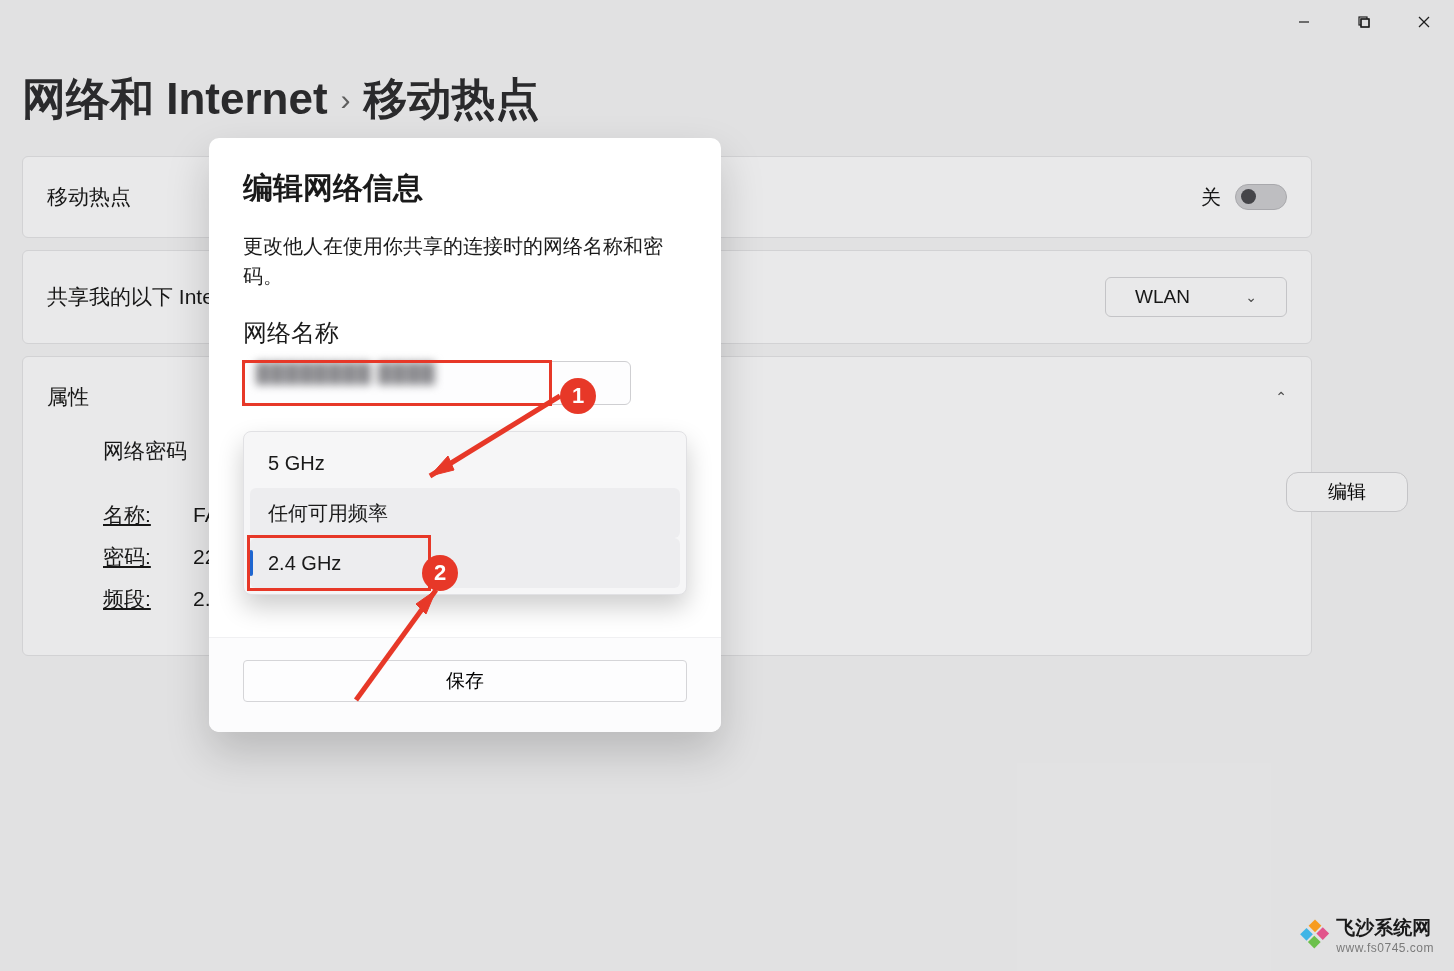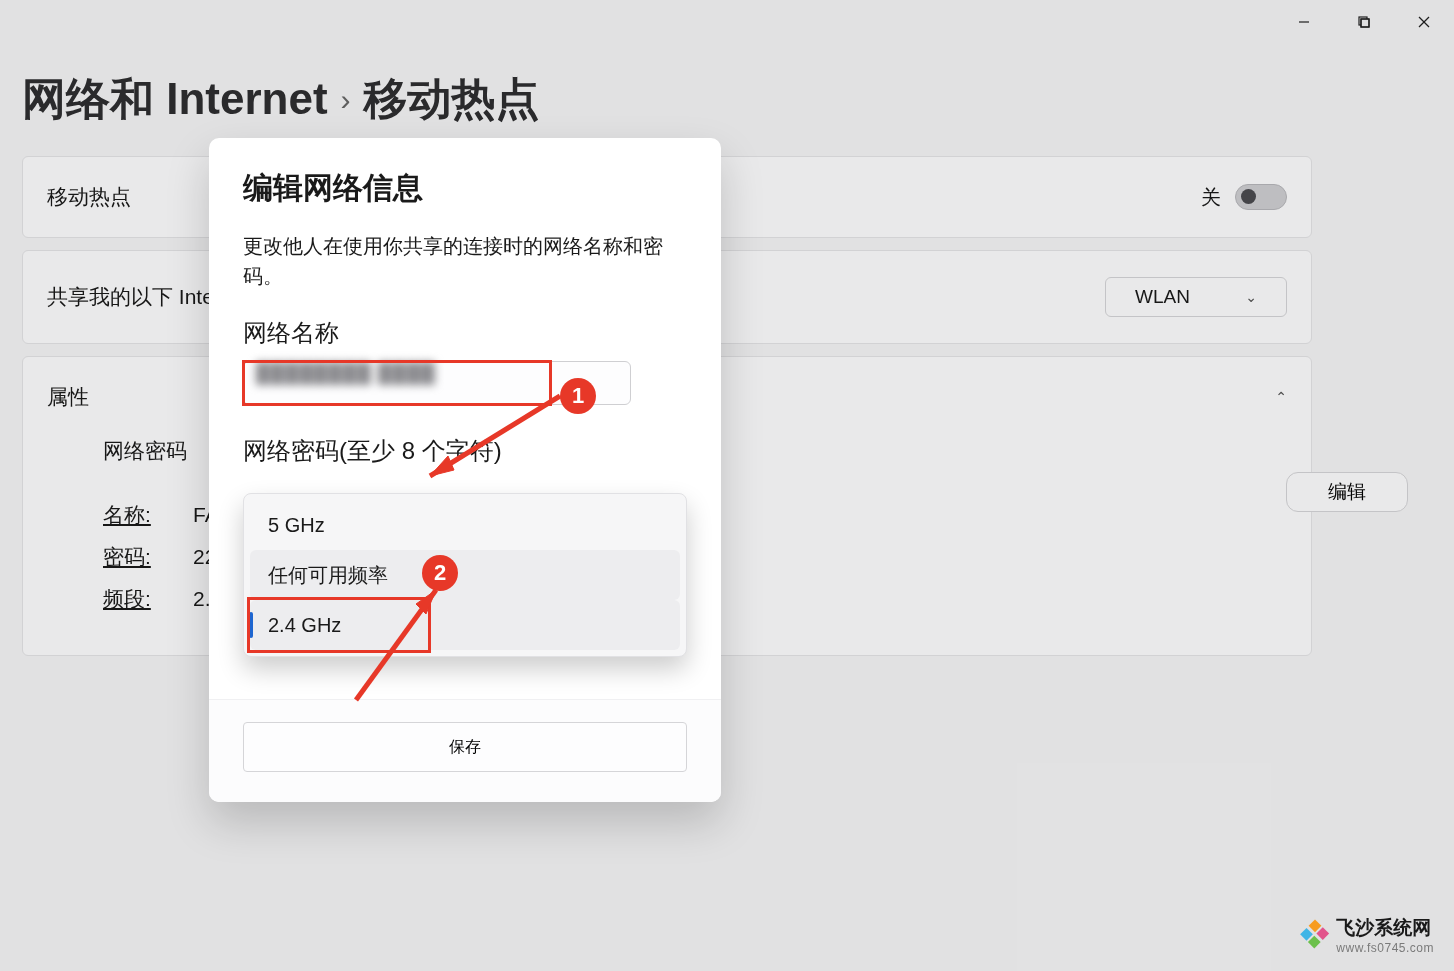--- a/index.html
+++ b/index.html
@@ -49,21 +49,21 @@
   .text-input{width:388px;height:44px;border:1px solid #CFCFD2;border-radius:6px;background:#FDFDFE;padding:0 12px;font-size:19px;color:#8A8A8E;letter-spacing:1px;position:relative;}
   .text-input .redbox{position:absolute;inset:-2px;width:310px;border:3px solid var(--accent);pointer-events:none;}
   .text-input .blur{filter:blur(4px);}
   .dropdown{position:relative;margin-top:26px;width:444px;background:#F6F6F7;border:1px solid #E1E1E4;border-radius:8px;box-shadow:0 12px 26px rgba(0,0,0,.2);padding:6px 6px;}
   .opt{height:50px;display:flex;align-items:center;padding:0 18px;font-size:20px;border-radius:6px;background:transparent;position:relative;}
   .opt.hover{background:#EDEDEF;}
   .opt.sel{background:#EDEDEF;}
   .opt.sel::before{content:"";position:absolute;left:-1px;top:12px;bottom:12px;width:4px;background:#1E66D0;border-radius:3px;}
   .opt .redbox{position:absolute;left:-3px;top:-3px;width:184px;height:56px;border:3px solid var(--accent);pointer-events:none;}
   .dlg-foot{display:flex;gap:10px;justify-content:center;padding:22px 34px 30px;border-top:1px solid #F0F0F2;background:#FCFCFD;border-radius:0 0 10px 10px;margin-top:20px;}
-  .dlg-btn{flex:1;height:50px;border:1px solid #D5D5D8;border-radius:4px;background:#FDFDFE;font-size:16px;cursor:pointer;}
+  .dlg-btn{flex:1;height:42px;border:1px solid #D5D5D8;border-radius:4px;background:#FDFDFE;font-size:19px;cursor:pointer;}
   
   .bubble{position:absolute;width:36px;height:36px;border-radius:50%;background:var(--accent);color:#fff;font-size:22px;font-weight:600;display:flex;align-items:center;justify-content:center;}
   .arrow{position:absolute;}
   .arrow svg line,.arrow svg polygon{stroke:var(--accent);fill:var(--accent);}
   
   .wm{position:absolute;right:20px;bottom:16px;display:flex;align-items:center;gap:10px;}
   .wm .logo{display:flex;flex-wrap:wrap;width:22px;height:22px;gap:2px;transform:rotate(45deg);}
   .wm .logo span{width:9px;height:9px;background:#F79C1F;}
   .wm .logo span:nth-child(2){background:#E2548B;}
   .wm .logo span:nth-child(3){background:#40B5E6;}
@@ -156,21 +156,20 @@
   <div class="dlg-body">
     <div class="dlg-title">编辑网络信息</div>
     <div class="dlg-desc">更改他人在使用你共享的连接时的网络名称和密码。</div>
 
     <div class="field-label">网络名称</div>
     <div class="text-input">
       <span class="blur">████████ ████</span>
       <div class="redbox"></div>
     </div>
 
-    <div class="field-label" style="margin-top:30px">网络密码(至少 8 个字符)</div>
 
     <div class="dropdown">
       <div class="opt">
         <span>5 GHz</span>
       </div>
       <div class="opt hover">
         <span>任何可用频率</span>
       </div>
       <div class="opt sel">
         <span>2.4 GHz</span>

